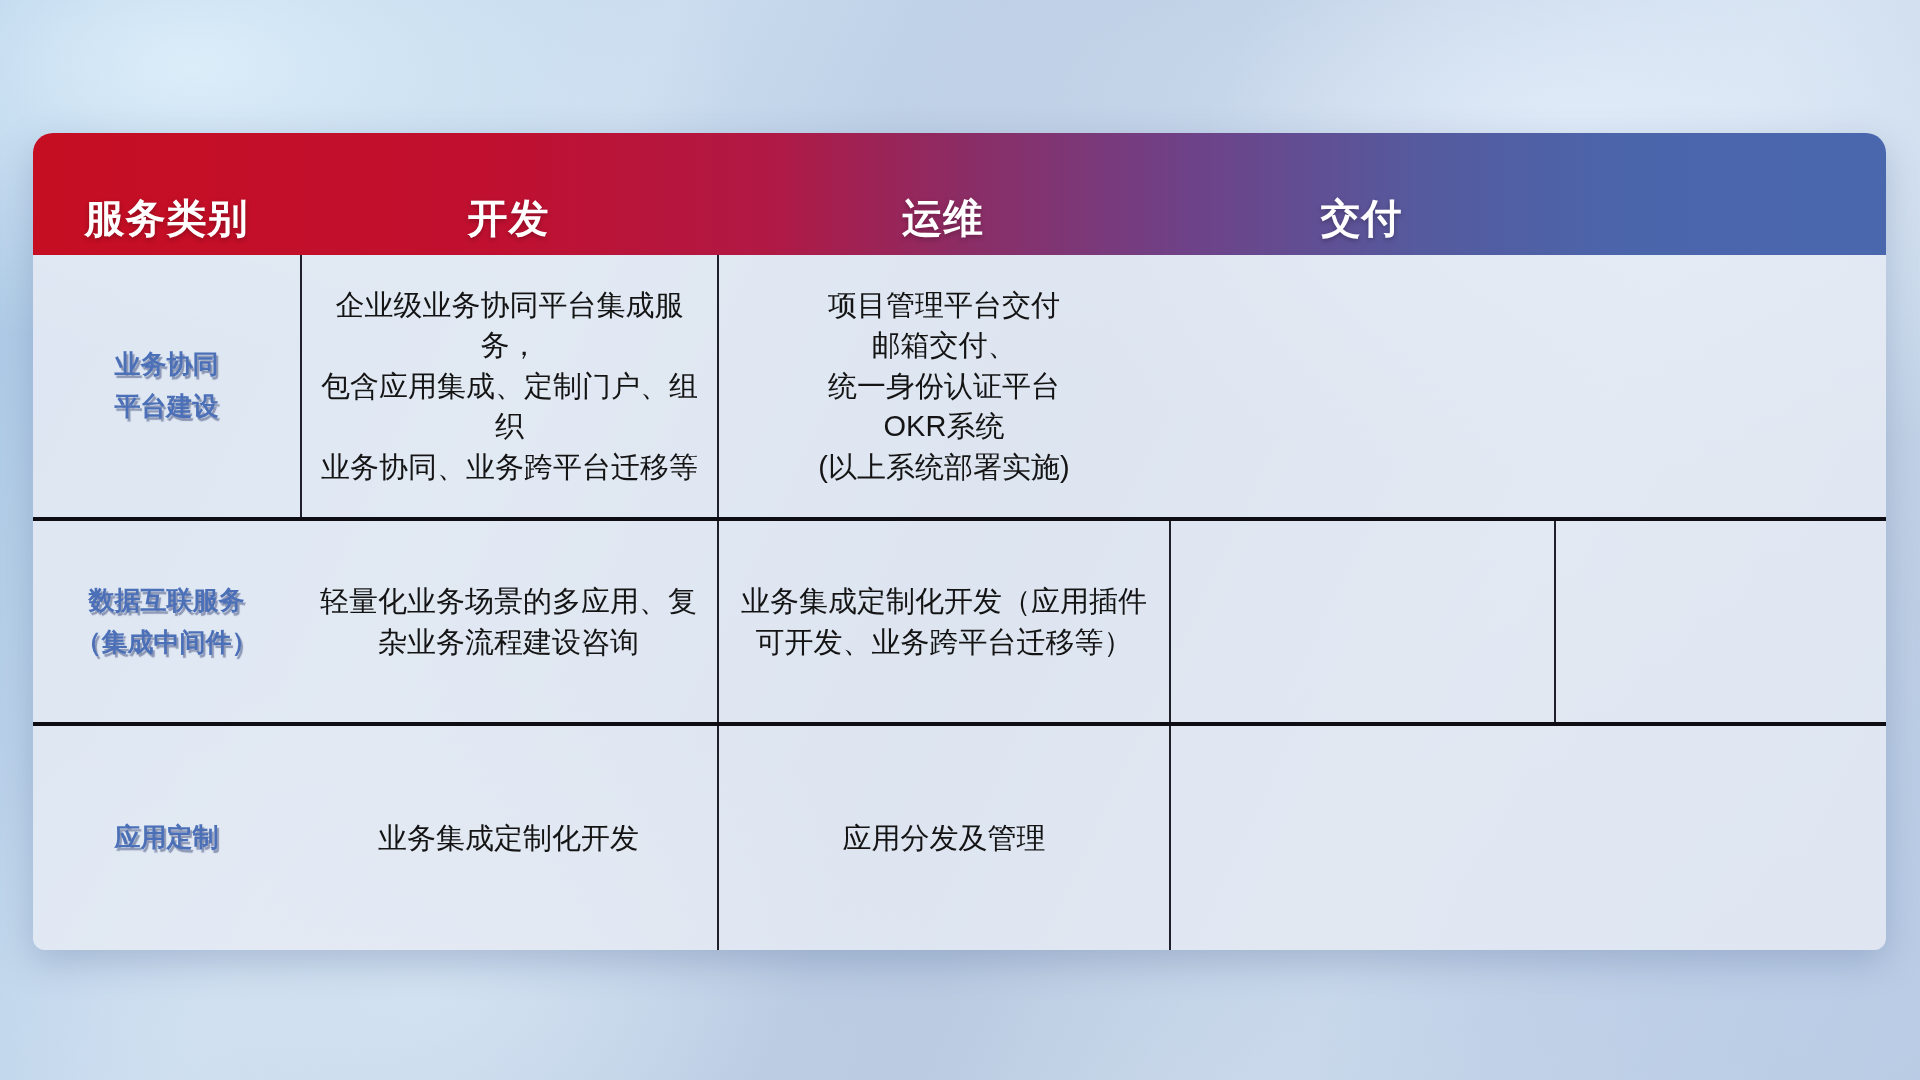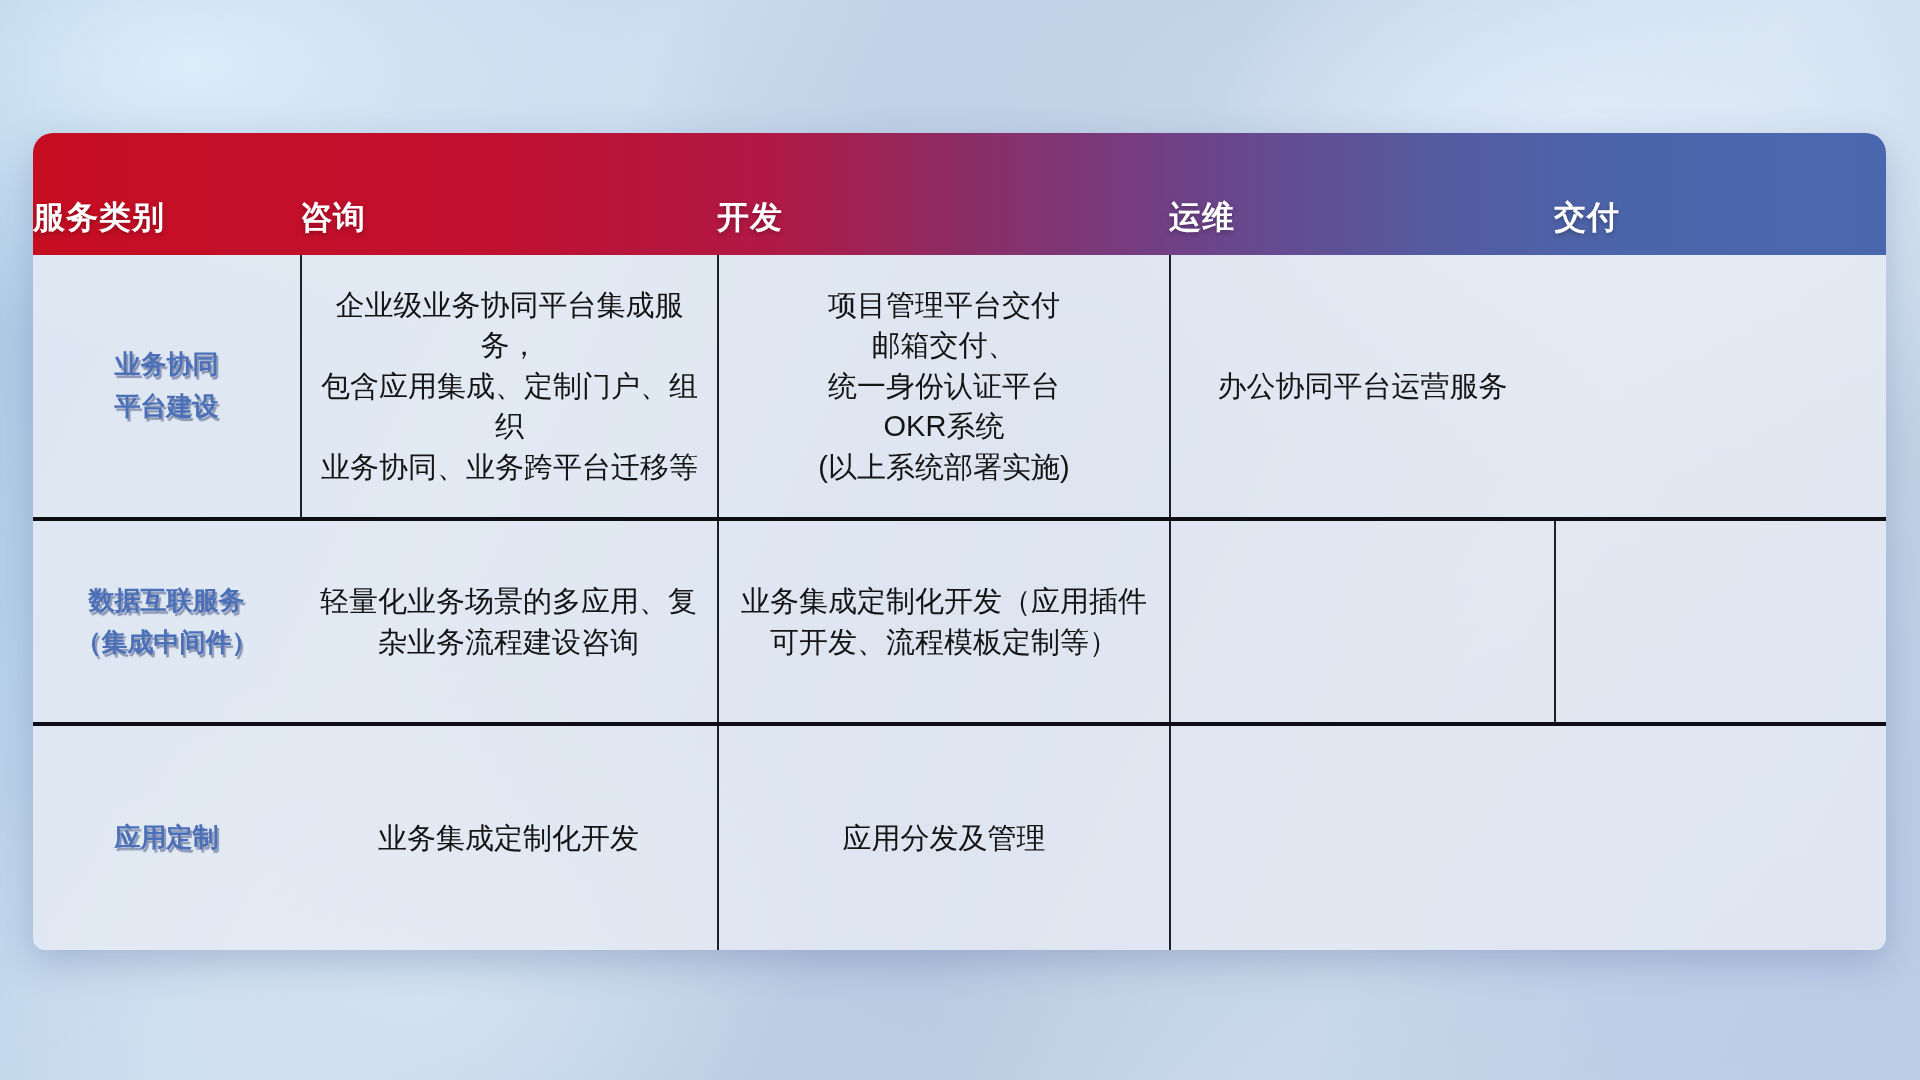--- a/index.html
+++ b/index.html
@@ -23,22 +23,23 @@
   .thead{
     height:122px;
     display:grid;
     grid-template-columns:267px 417px 452px 385px 332px;
     align-items:center;
     background:linear-gradient(90deg,
       #c60e22 0%, #c01030 25%, #b01945 40%, #8c2c64 50%,
       #6f4187 62%, #555a9e 75%, #4b65ab 86%, #4a67ad 100%);
   }
   .th{
+    text-align:center;
     color:#ffffff;
-    font-size:32px;
+    font-size:40px;
     font-weight:700;
     letter-spacing:1px;
     text-shadow:0 2px 5px rgba(0,0,0,0.28);
     margin-top:48px;
   }
   .tbody{
     background:rgba(230,236,244,0.82);
   }
   .trow{
     display:grid;
@@ -69,49 +70,47 @@
     text-shadow:2px 3px 1px rgba(35,50,105,0.45);
   }
 </style>
 </head>
 <body>
 
 <div class="service-table">
 
   <div class="thead">
     <div class="th">服务类别</div>
-    <div class="th">咨询</div>
     <div class="th">开发</div>
     <div class="th">运维</div>
     <div class="th">交付</div>
   </div>
 
   <div class="tbody">
 
     <div class="trow">
       <div class="td category">业务协同
 平台建设</div>
       <div class="td divided">企业级业务协同平台集成服务，
 包含应用集成、定制门户、组织
 业务协同、业务跨平台迁移等</div>
       <div class="td divided">项目管理平台交付
 邮箱交付、
 统一身份认证平台
 OKR系统
 (以上系统部署实施)</div>
-      <div class="td divided">办公协同平台运营服务</div>
     </div>
 
     <div class="trow">
       <div class="td category">数据互联服务
 （集成中间件）</div>
       <div class="td">轻量化业务场景的多应用、复
 杂业务流程建设咨询</div>
       <div class="td divided">业务集成定制化开发（应用插件
-可开发、流程模板定制等）</div>
+可开发、业务跨平台迁移等）</div>
       <div class="td divided"></div>
       <div class="td divided"></div>
     </div>
 
     <div class="trow">
       <div class="td category">应用定制</div>
       <div class="td">业务集成定制化开发</div>
       <div class="td divided">应用分发及管理</div>
       <div class="td divided"></div>
     </div>

